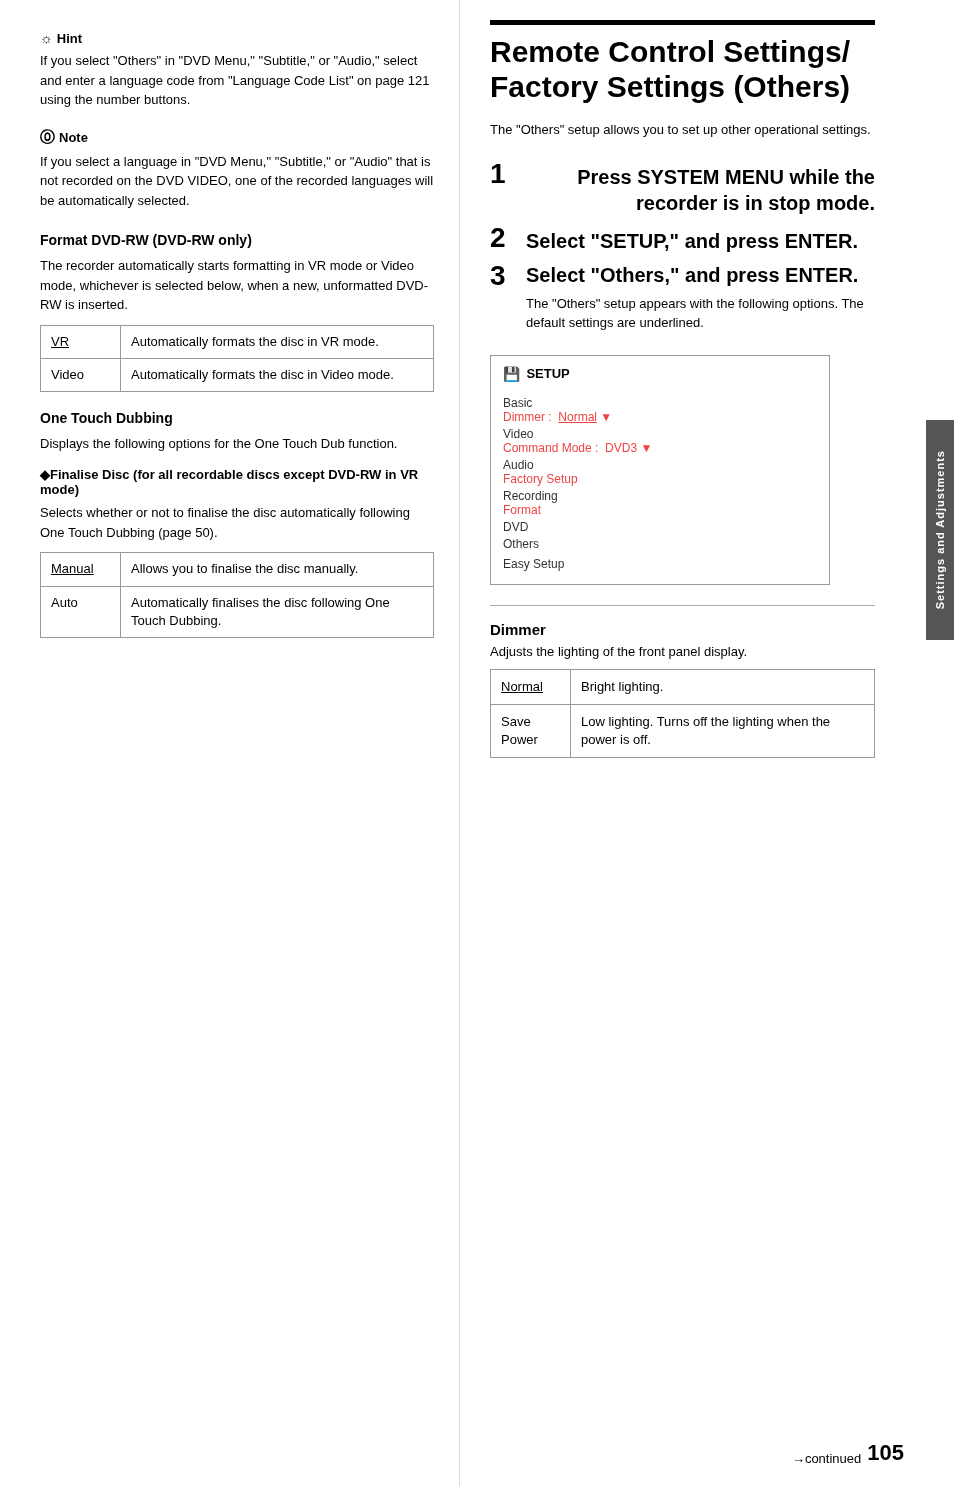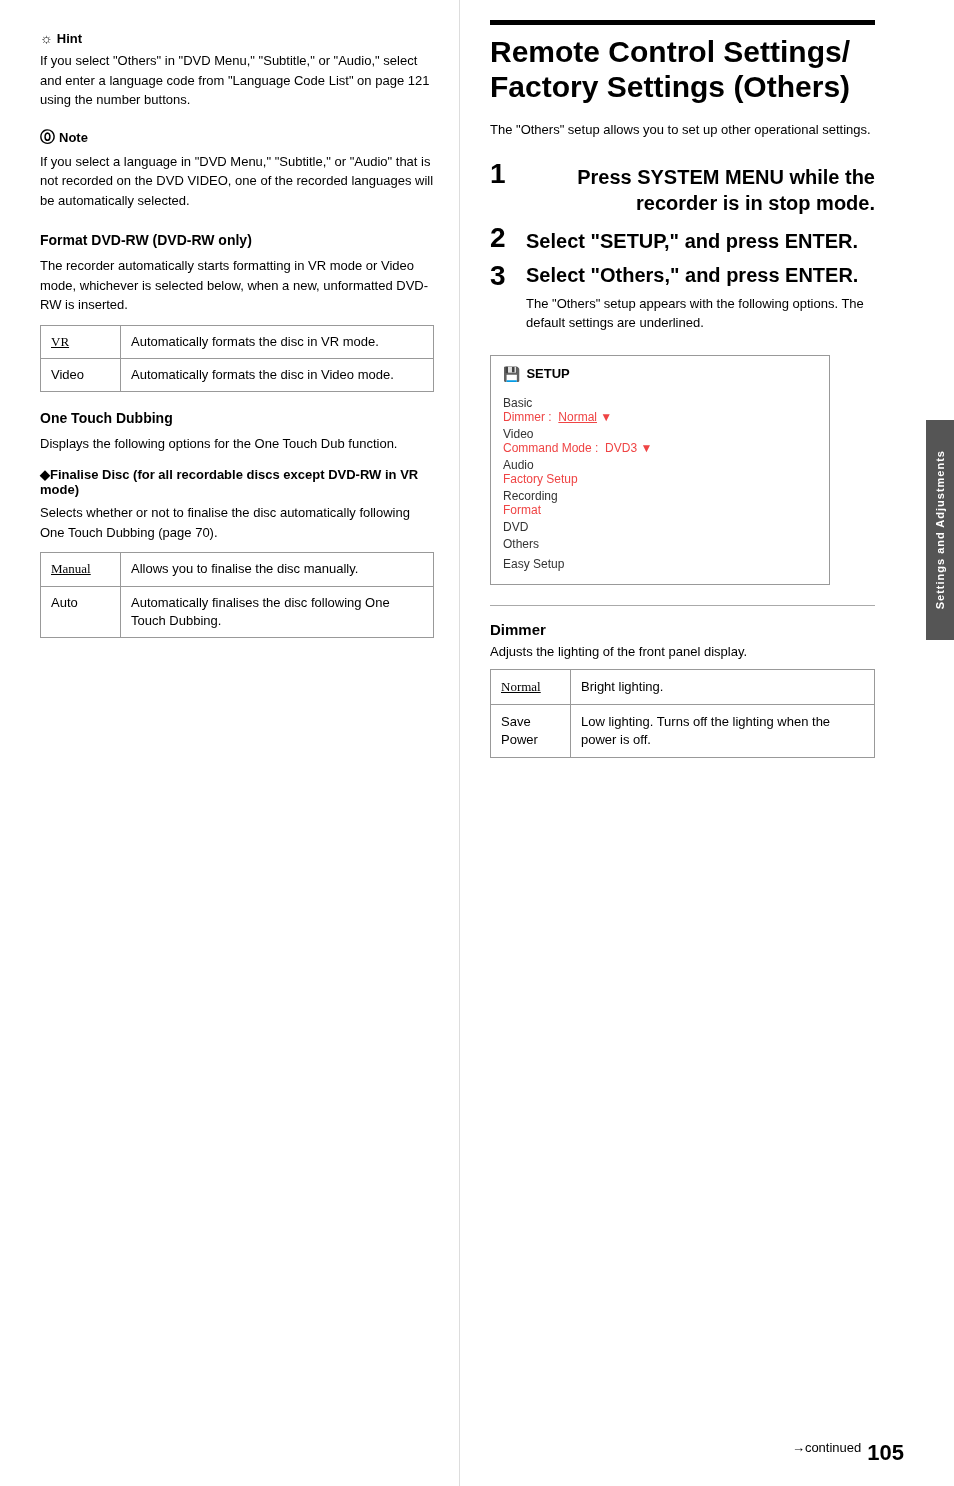--- a/index.html
+++ b/index.html
@@ -117,21 +117,20 @@
       padding: 7px 10px;
       vertical-align: top;
       line-height: 1.4;
     }
     .info-table td:first-child {
       width: 80px;
       font-weight: normal;
     }
     .underlined-cell {
       text-decoration: underline;
-      font-family: Liberation Serif, serif;
     }
 
     
     .diamond-heading {
       font-size: 13px;
       font-weight: bold;
       margin-bottom: 6px;
       margin-top: 14px;
       display: flex;
       align-items: center;
@@ -237,21 +236,21 @@
     .dimmer-table td:first-child {
       width: 80px;
     }
 
     
     .bottom-bar {
       position: absolute;
       bottom: 20px;
       right: 50px;
       display: flex;
-      align-items: flex-start;
+      align-items: flex-end;
       gap: 6px;
       font-size: 13px;
     }
     .continued-arrow {
       font-size: 13px;
     }
     .page-number {
       font-size: 22px;
       font-weight: bold;
     }
@@ -309,21 +308,21 @@
 
     <div class="one-touch-section">
       <div class="section-heading">One Touch Dubbing</div>
       <p class="section-text">Displays the following options for the One Touch Dub function.</p>
     </div>
 
     <div class="finalise-section">
       <div class="diamond-heading">
         <span>◆Finalise Disc (for all recordable discs except DVD-RW in VR mode)</span>
       </div>
-      <p class="section-text">Selects whether or not to finalise the disc automatically following One Touch Dubbing (page 70).</p>
+      <p class="section-text">Selects whether or not to finalise the disc automatically following One Touch Dubbing (page 50).</p>
       <table class="info-table">
         <tbody>
           <tr>
             <td><span class="underlined-cell">Manual</span></td>
             <td>Allows you to finalise the disc manually.</td>
           </tr>
           <tr>
             <td>Auto</td>
             <td>Automatically finalises the disc following One Touch Dubbing.</td>
           </tr>

